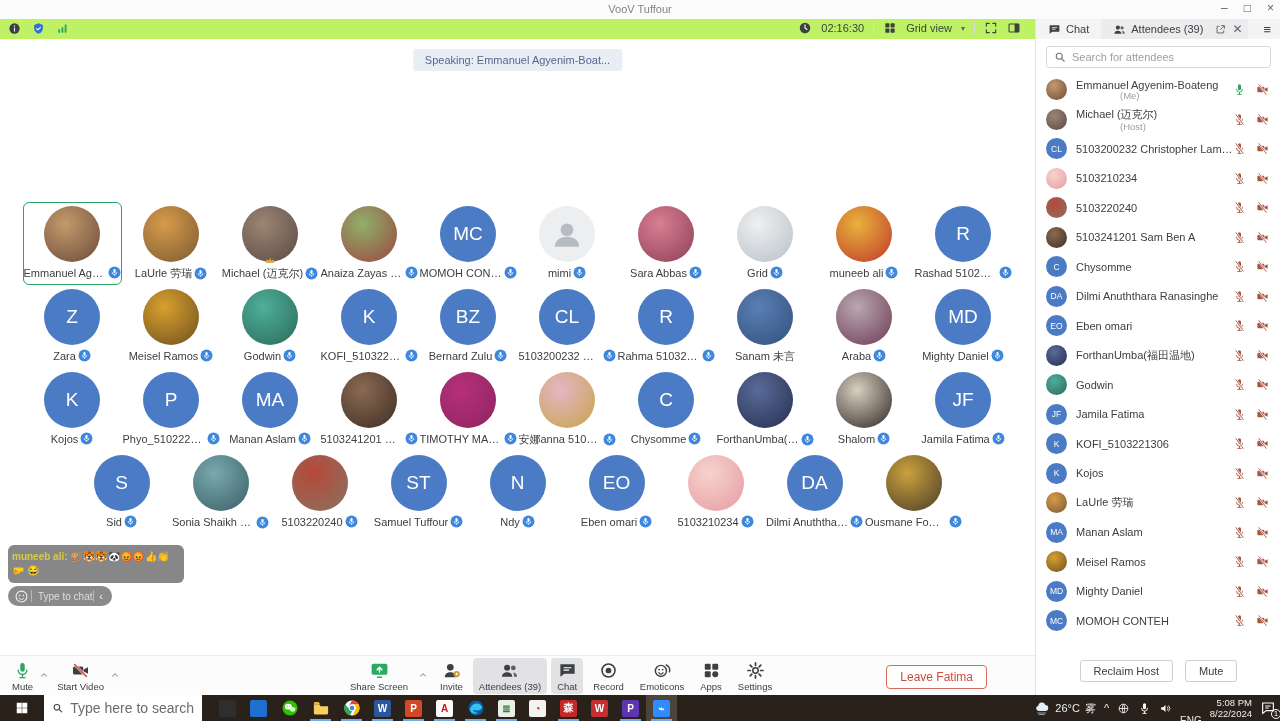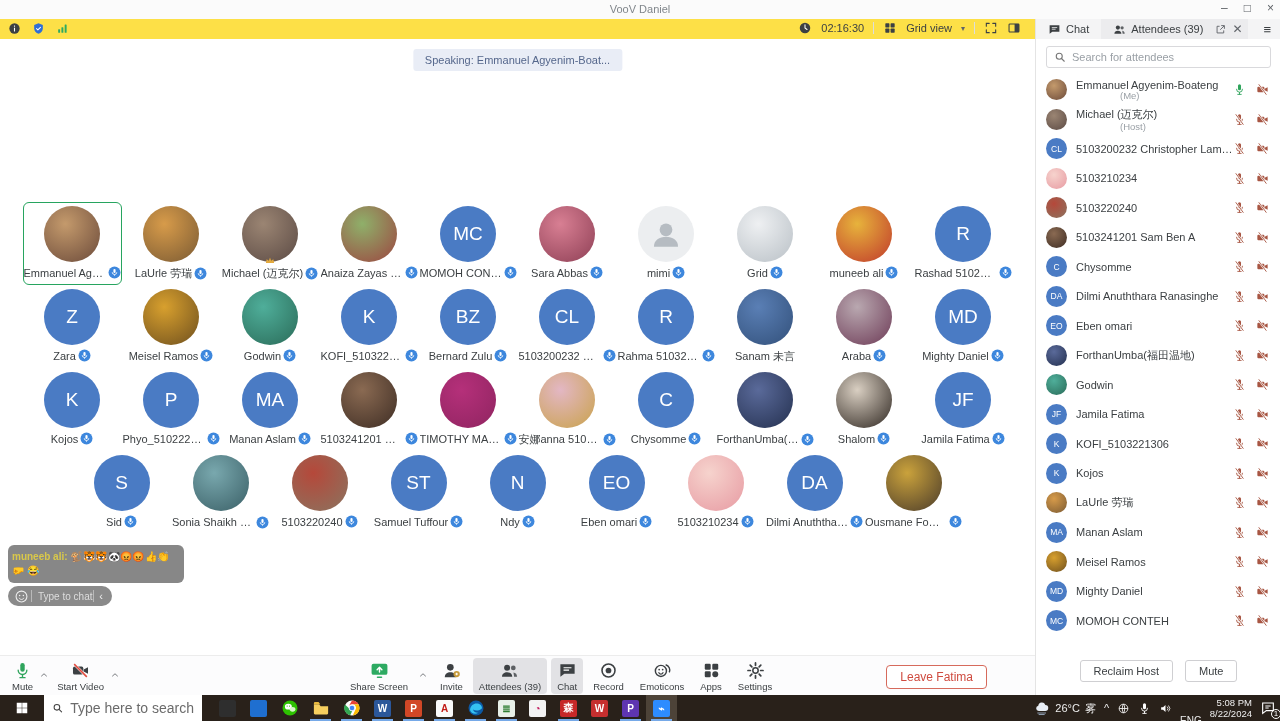--- a/index.html
+++ b/index.html
@@ -7,21 +7,21 @@
     font-family:"Liberation Sans", sans-serif; background:#fff; }
   .ic svg { width:100%; height:100%; display:block; }
 
   
   #titlebar { position:absolute; left:0; top:0; width:1280px; height:19px; background:#fbfbfb; }
   #win-title { position:absolute; left:0; right:0; top:3px; text-align:center; font-size:11px; color:#80868b; }
   #win-controls { position:absolute; right:6px; top:1px; display:flex; gap:16px; color:#5f6368; font-size:12px; }
   #win-controls span { cursor:default; }
 
   
-  #statusbar { position:absolute; left:0; top:19px; width:1035px; height:20px; background:#fde047; }
+  #statusbar { position:absolute; left:0; top:19px; width:1035px; height:20px; background:#bef264; }
   #status-left { position:absolute; left:8px; top:3px; display:flex; gap:11px; align-items:center; }
   #status-left .ic { width:13px; height:13px; display:inline-block; }
   #status-right { position:absolute; right:14px; top:2px; display:flex; gap:9px; align-items:center; font-size:11px; color:#3c4043; }
   #status-right .ic { width:14px; height:14px; display:inline-block; }
   .vsep { width:1px; height:12px; background:#ddd; }
   .caret { font-size:8px; color:#5f6368; }
 
   
   #main { position:absolute; left:0; top:39px; width:1035px; height:616px; background:#fff; }
   #speaking-banner { position:absolute; left:50%; transform:translateX(-50%); top:10px;
@@ -112,21 +112,21 @@
   #tray-lang { font-size:10px;margin-top:24px; }
   #tray-clock { text-align:right; font-size:9.5px; line-height:11px; }
   #tray-notif { position:relative; width:16px; height:16px; }
   #notif-badge { position:absolute; right:-5px; bottom:-3px; background:none; color:#fff; font-size:8px;
     border:1px solid #fff; border-radius:50%; width:10px; height:10px; line-height:8px; text-align:center; }
 </style>
 </head>
 <body>
 
 <div id="titlebar">
-  <span id="win-title">VooV Daniel</span>
+  <span id="win-title">VooV Tuffour</span>
   <div id="win-controls">
     <span>–</span>
     <span>□</span>
     <span>×</span>
   </div>
 </div>
 
 <div id="statusbar">
   <div id="status-left">
     <span class="ic">
@@ -264,44 +264,44 @@
               <svg viewBox="0 0 24 24" xmlns="http://www.w3.org/2000/svg">
                 <circle cx="12" cy="12" r="11" fill="#3d87dd"></circle>
                 <rect x="10" y="5.5" width="4" height="7.5" rx="2" fill="#fff"></rect>
                 <path d="M7.8 11.5a4.2 4.2 0 0 0 8.4 0" stroke="#fff" stroke-width="1.5" fill="none"></path>
                 <line x1="12" y1="15.8" x2="12" y2="18" stroke="#fff" stroke-width="1.5"></line>
               </svg>
             </span>
           </div>
         </div>
         <div class="tile">
-          <div class="avatar" style="background: radial-gradient(circle at 38% 32%, rgb(216, 127, 147), rgb(142, 63, 85));"></div>
-          <div class="tile-label">
-            <span class="tile-name">Sara Abbas</span>
-            <span class="badge ic">
-              <svg viewBox="0 0 24 24" xmlns="http://www.w3.org/2000/svg">
-                <circle cx="12" cy="12" r="11" fill="#3d87dd"></circle>
-                <rect x="10" y="5.5" width="4" height="7.5" rx="2" fill="#fff"></rect>
-                <path d="M7.8 11.5a4.2 4.2 0 0 0 8.4 0" stroke="#fff" stroke-width="1.5" fill="none"></path>
-                <line x1="12" y1="15.8" x2="12" y2="18" stroke="#fff" stroke-width="1.5"></line>
-              </svg>
-            </span>
-          </div>
-        </div>
-        <div class="tile">
           <div class="avatar sil">
             <span class="ic">
               <svg viewBox="0 0 24 24" xmlns="http://www.w3.org/2000/svg">
                 <circle cx="12" cy="9" r="4.5" fill="#b6bcc2"></circle>
                 <path d="M3.5 21c0-4.6 3.8-7 8.5-7s8.5 2.4 8.5 7z" fill="#b6bcc2"></path>
               </svg>
             </span>
           </div>
           <div class="tile-label">
             <span class="tile-name">mimi</span>
+            <span class="badge ic">
+              <svg viewBox="0 0 24 24" xmlns="http://www.w3.org/2000/svg">
+                <circle cx="12" cy="12" r="11" fill="#3d87dd"></circle>
+                <rect x="10" y="5.5" width="4" height="7.5" rx="2" fill="#fff"></rect>
+                <path d="M7.8 11.5a4.2 4.2 0 0 0 8.4 0" stroke="#fff" stroke-width="1.5" fill="none"></path>
+                <line x1="12" y1="15.8" x2="12" y2="18" stroke="#fff" stroke-width="1.5"></line>
+              </svg>
+            </span>
+          </div>
+        </div>
+        <div class="tile">
+          <div class="avatar" style="background: radial-gradient(circle at 38% 32%, rgb(216, 127, 147), rgb(142, 63, 85));"></div>
+          <div class="tile-label">
+            <span class="tile-name">Sara Abbas</span>
             <span class="badge ic">
               <svg viewBox="0 0 24 24" xmlns="http://www.w3.org/2000/svg">
                 <circle cx="12" cy="12" r="11" fill="#3d87dd"></circle>
                 <rect x="10" y="5.5" width="4" height="7.5" rx="2" fill="#fff"></rect>
                 <path d="M7.8 11.5a4.2 4.2 0 0 0 8.4 0" stroke="#fff" stroke-width="1.5" fill="none"></path>
                 <line x1="12" y1="15.8" x2="12" y2="18" stroke="#fff" stroke-width="1.5"></line>
               </svg>
             </span>
           </div>
         </div>

